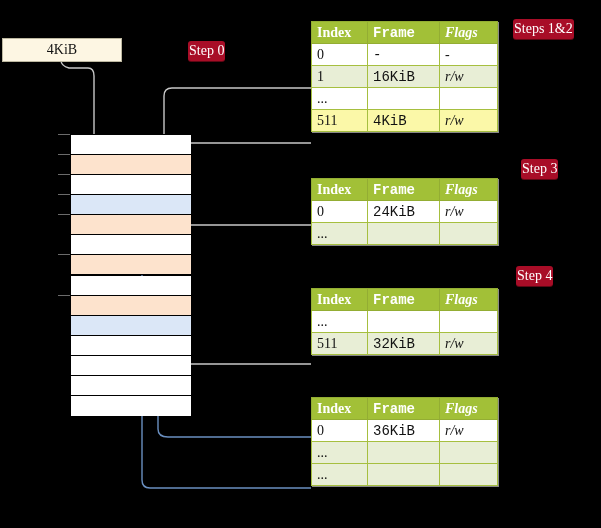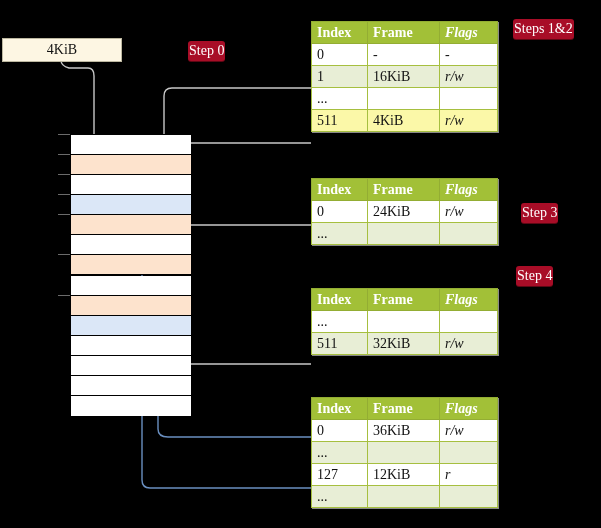--- a/index.html
+++ b/index.html
@@ -31,21 +31,21 @@
           box-shadow:1px 1px 0 #8a8a8a;}
   .ptable td,.ptable th{border:1px solid #a6bf3f;padding:1px 5px;
           font-size:14px;color:#111;height:22px;box-sizing:border-box;
           text-align:left;font-weight:normal;}
   .ptable th{background:#a2c037;color:#ffffff;font-weight:bold;
           border:1px solid #93ad33;}
   .ptable td{background:#ffffff;}
   .ptable tr.alt td{background:#e8eed6;}
   .ptable td.hl{background:#fbf8a8;}
   .c-index{width:56px;}
-  .c-frame{width:72px;}
+  .c-frame{width:72px;font-family:Liberation Mono, monospace;}
   .c-flags{width:58px;font-style:italic;}
 
   
   #wires{position:absolute;left:0;top:0;width:601px;height:528px;}
 </style>
 </head>
 <body>
 
 <div id="stage">
 
@@ -110,21 +110,21 @@
       <div class="memrow blue" style="top: 180.643px; height: 20.0714px;"></div>
       <div class="memrow" style="top: 200.714px; height: 20.0714px;"></div>
       <div class="memrow" style="top: 220.786px; height: 20.0714px;"></div>
       <div class="memrow" style="top: 240.857px; height: 20.0714px;"></div>
       <div class="memrow last" style="top: 260.929px; height: 20.0714px;"></div>
     </div>
 
   <div id="pills">
       <div class="pill" style="left: 188px; top: 41px; text-align: right;">Step 0</div>
       <div class="pill" style="left: 513px; top: 19px;">Steps 1&amp;2</div>
-      <div class="pill" style="left: 521px; top: 159px; margin-top: 44px;">Step 3</div>
+      <div class="pill" style="left: 521px; top: 159px;">Step 3</div>
       <div class="pill" style="left: 516px; top: 266px; font-family: Liberation Serif, serif;">Step 4</div>
     </div>
 
   <div id="tables">
       <table class="ptable" style="left: 311px; top: 21px;">
         <thead>
           <tr>
             <th class="c-index">Index</th>
             <th class="c-frame">Frame</th>
             <th class="c-flags">Flags</th>
@@ -206,25 +206,20 @@
         <tbody>
           <tr>
             <td class="c-index">0</td>
             <td class="c-frame">36KiB</td>
             <td class="c-flags">r/w</td>
           </tr>
           <tr class="alt">
             <td class="c-index">...</td>
             <td class="c-frame"></td>
             <td class="c-flags"></td>
-          </tr>
-          <tr>
-            <td class="c-index">127</td>
-            <td class="c-frame">12KiB</td>
-            <td class="c-flags">r</td>
           </tr>
           <tr class="alt">
             <td class="c-index">...</td>
             <td class="c-frame"></td>
             <td class="c-flags"></td>
           </tr>
         </tbody>
       </table>
     </div>
 

